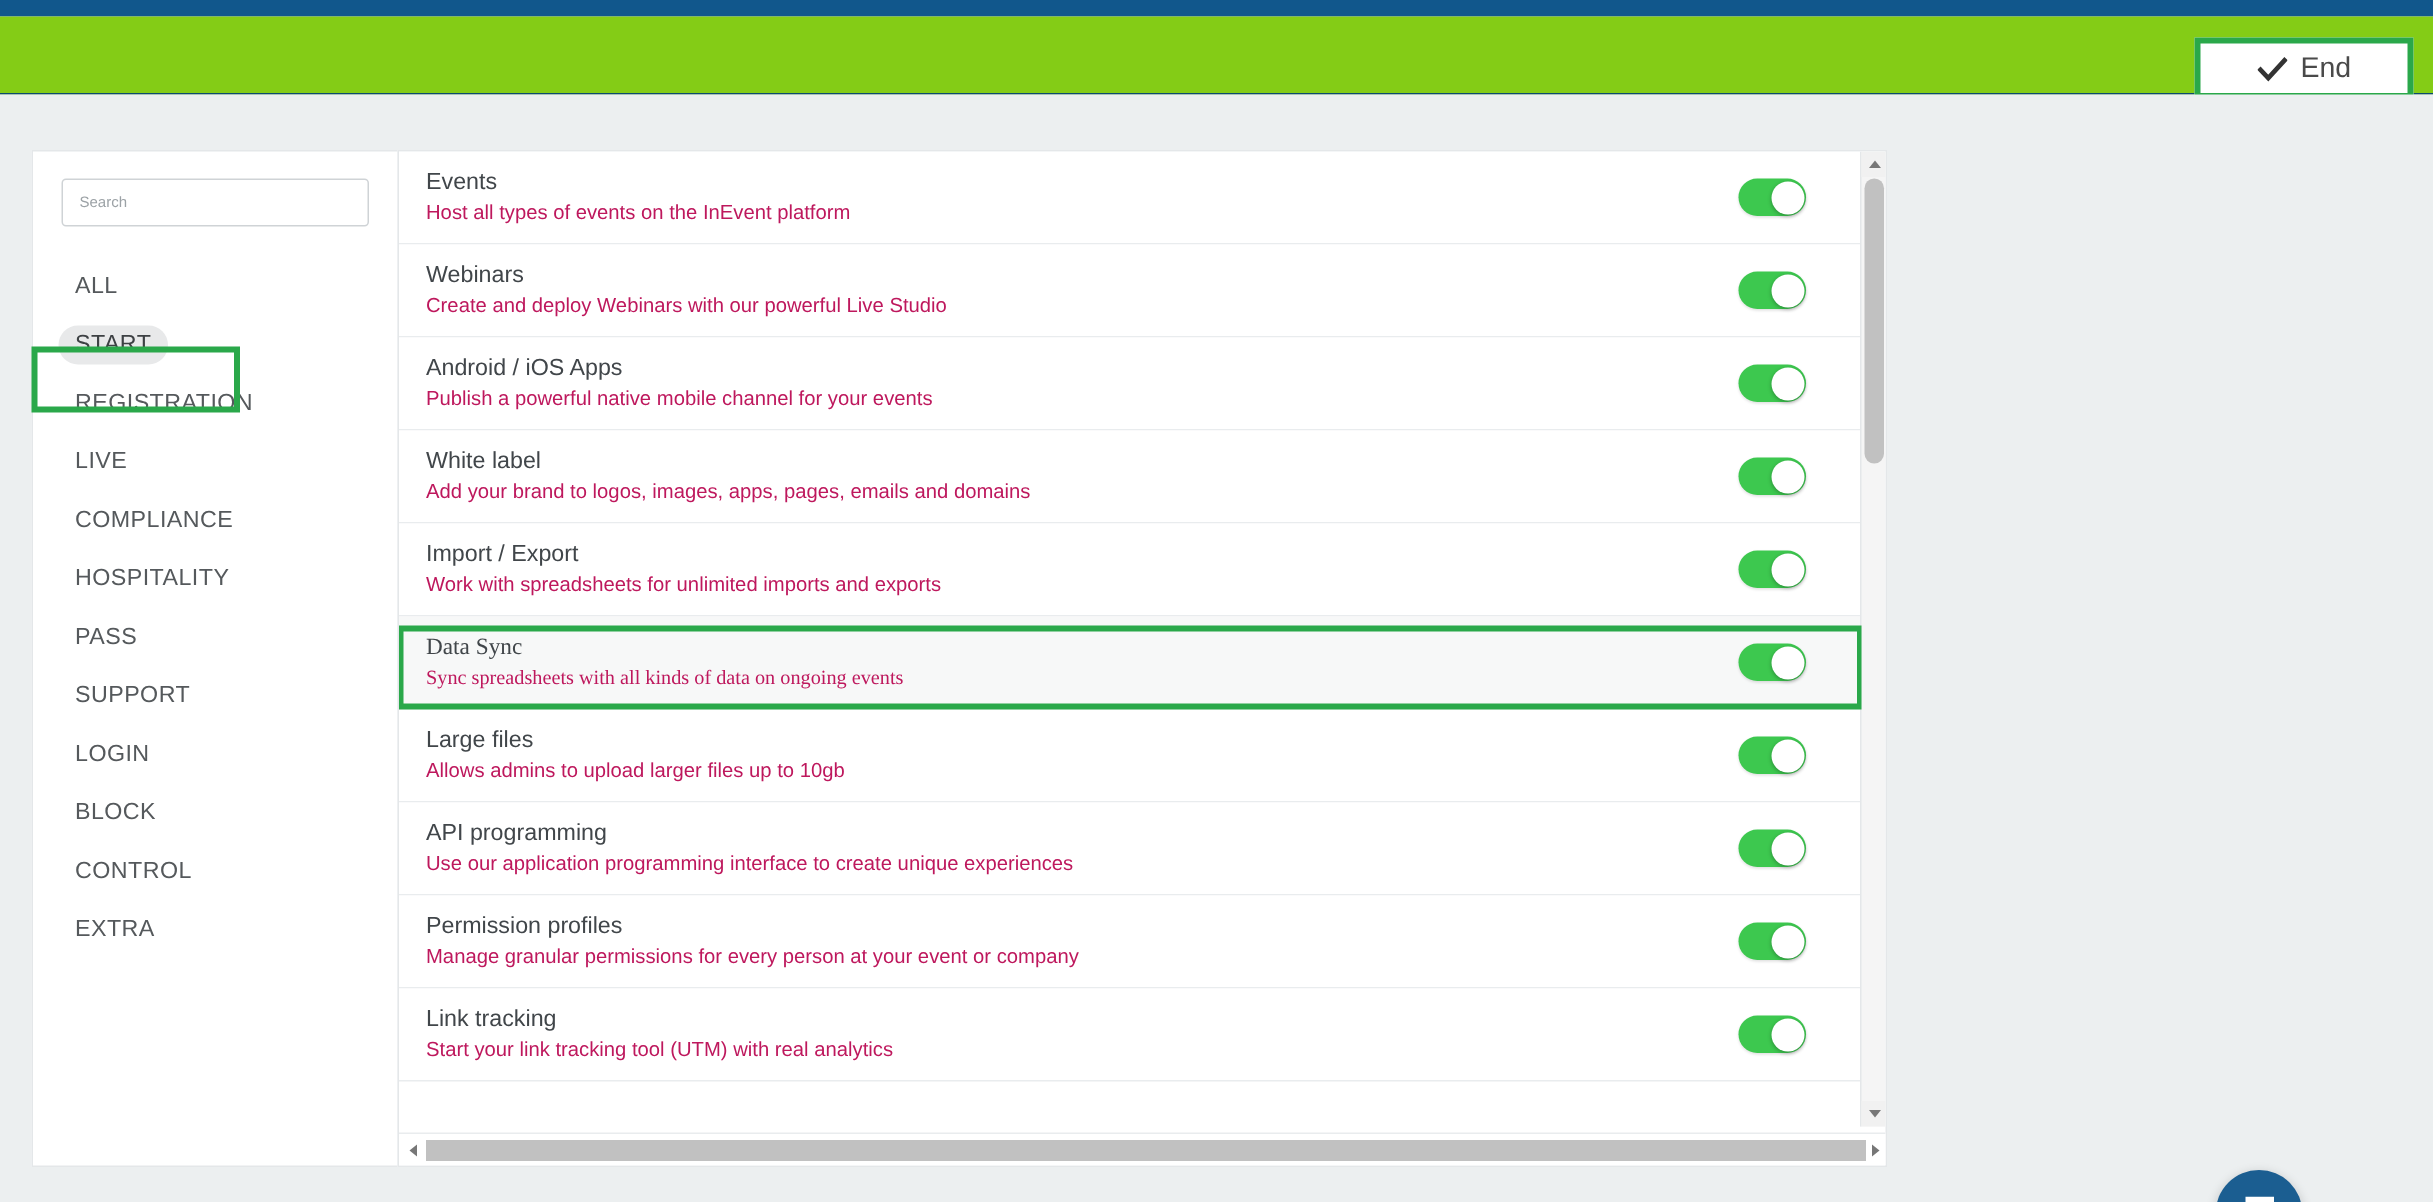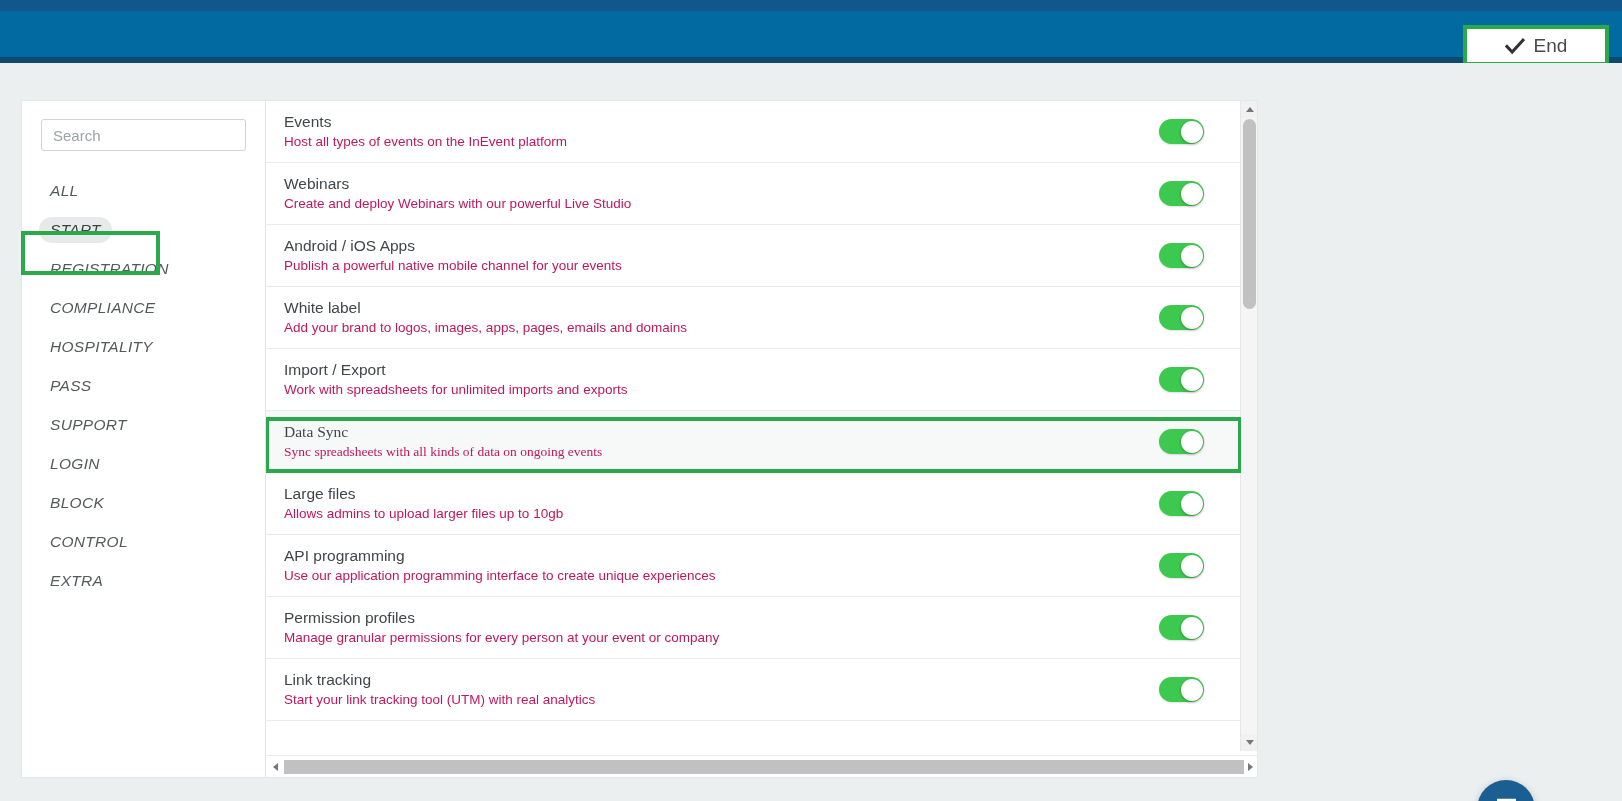--- a/index.html
+++ b/index.html
@@ -10,22 +10,22 @@
     overflow:hidden;
   }
 
   
   #top-blue-bar {
     position:absolute; left:0; top:0; width:1622px; height:11px;
     background:#11578c;
   }
   #top-white-bar {
     position:absolute; left:0; top:11px; width:1622px; height:52px;
-    background:#0369a1;
-    border-bottom:6px solid #0c4a6e;
+    background:#84cc16;
+    border-bottom:1px solid #0c4a6e;
   }
   #end-highlight {
     position:absolute; left:1463px; top:14px;
     width:146px; height:41px;
     border:4px solid #2aa84a;
     background:#ffffff;
     display:flex; align-items:center; justify-content:center;
   }
   #end-button {
     display:flex; align-items:center; gap:9px;
@@ -50,40 +50,39 @@
     width:245px; height:678px;
     background:#ffffff;
     border:1px solid #e4e7e9;
   }
   #search-wrap { padding:18px 19px 0 19px; }
   #search-input {
     width:100%; height:32px;
     border:1px solid #cfd3d6;
     border-radius:3px;
     padding:0 11px;
-    font-size:15px;
+    font-size:10px;
     color:#4a4a4a;
     font-family:"Liberation Sans", sans-serif;
     outline:none;
     background:#fff;
   }
   #search-input::placeholder { color:#9ca2a6; }
 
   #nav-list { margin-top:20px; position:relative; }
   .nav-item {
     display:block;
     padding:0 17px;
     height:39px;
     line-height:39px;
     font-size:15.5px;
     letter-spacing:0.3px;
     color:#55595c;
     cursor:pointer;
     white-space:nowrap;
-    font-style:italic;
   }
   .nav-item .pill {
     display:inline-block;
     padding:4px 11px;
     border-radius:13px;
     line-height:normal;
   }
   .nav-item.active .pill { background:#e8e9ea; color:#3d4144; }
   #start-highlight {
     position:absolute;
@@ -236,20 +235,23 @@
       <div class="nav-item">
         <span class="pill">ALL</span>
       </div>
       <div class="nav-item active">
         <span class="pill">START</span>
       </div>
       <div class="nav-item">
         <span class="pill">REGISTRATION</span>
       </div>
       <div class="nav-item">
+        <span class="pill">LIVE</span>
+      </div>
+      <div class="nav-item">
         <span class="pill">COMPLIANCE</span>
       </div>
       <div class="nav-item">
         <span class="pill">HOSPITALITY</span>
       </div>
       <div class="nav-item">
         <span class="pill">PASS</span>
       </div>
       <div class="nav-item">
         <span class="pill">SUPPORT</span>

